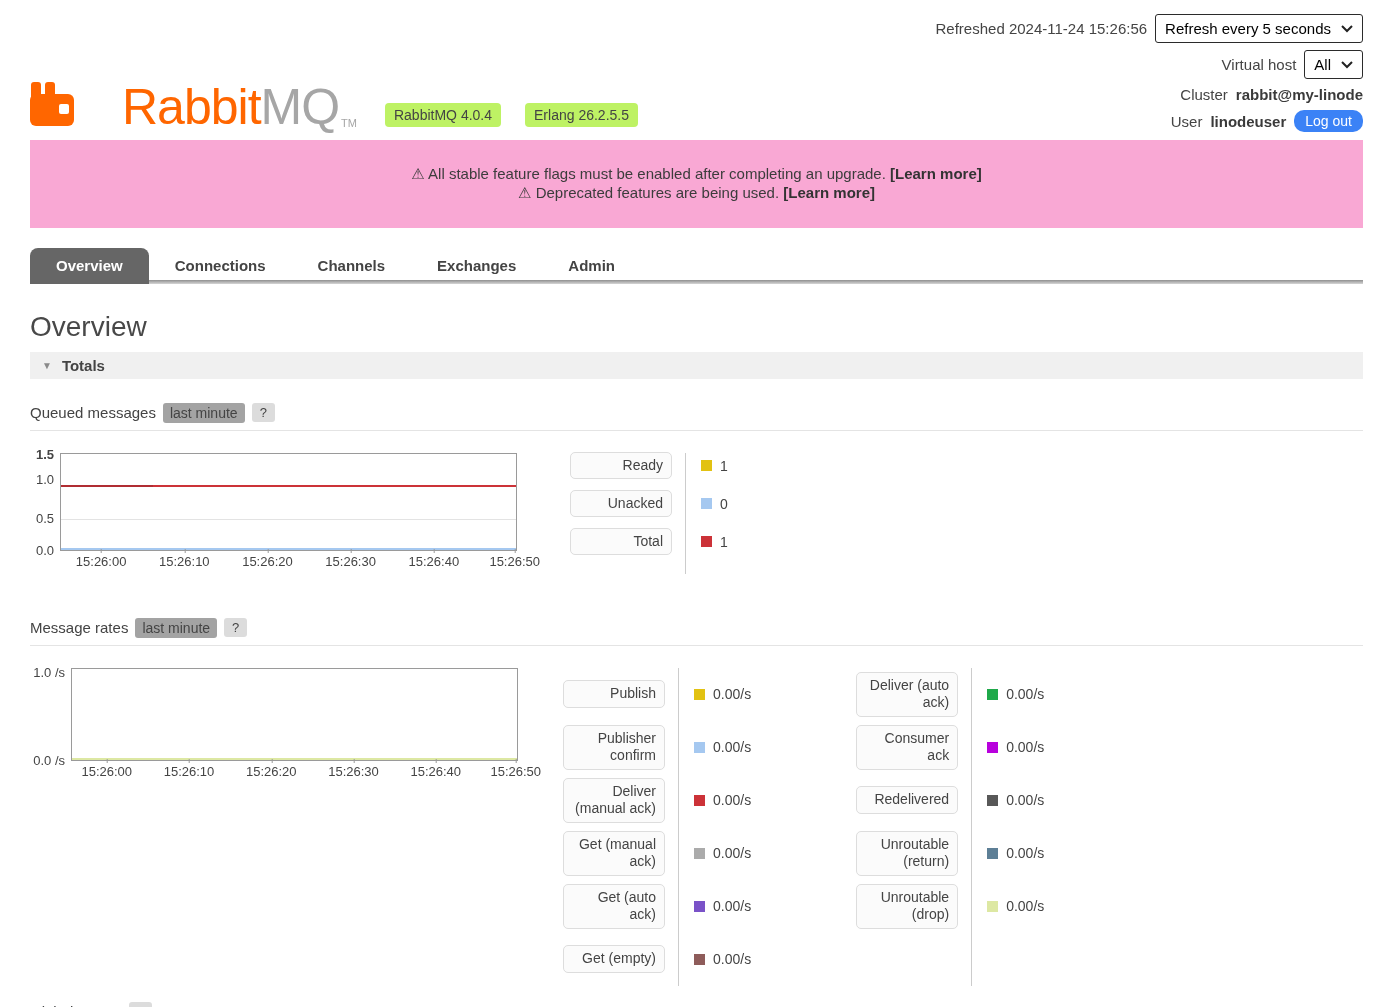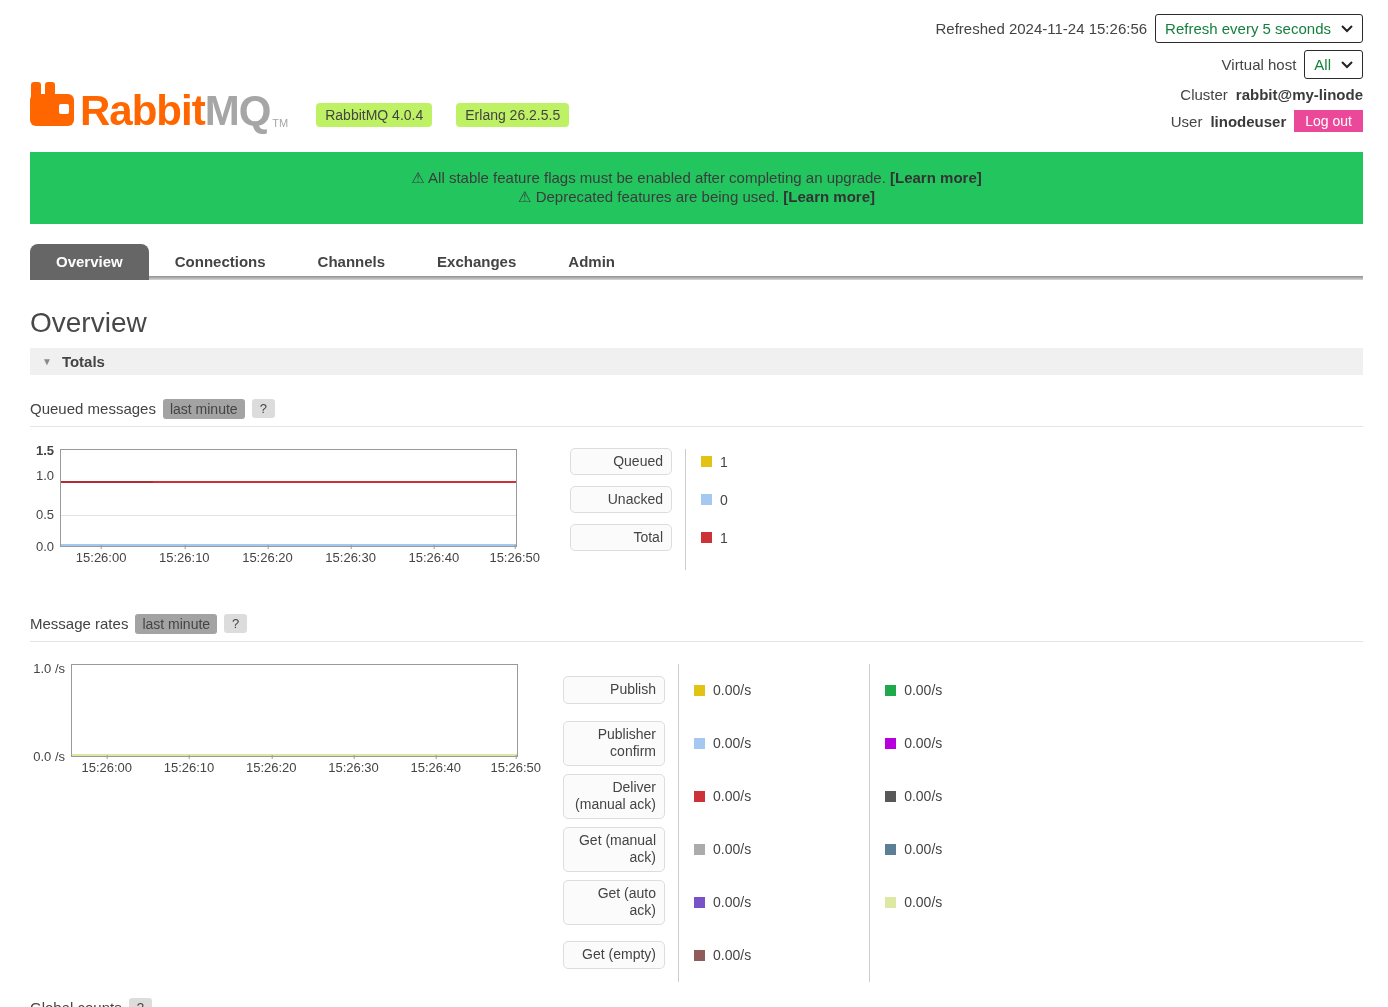--- a/index.html
+++ b/index.html
@@ -9,48 +9,48 @@
     font-family: "Liberation Sans", sans-serif;
     color: #444; font-size: 14px;
   }
   .page { padding: 0 25px 0 30px; }
 
   
   .header { display: flex; justify-content: space-between; padding-top: 14px; }
   .logo-block { display: flex; align-items: flex-end; }
   .logo-link { display: flex; align-items: flex-end; text-decoration: none; cursor: pointer; }
   .logo-icon { width: 44px; height: 50px; margin-right: 6px; }
-  .brand { font-size: 42px; font-weight: bold; letter-spacing: -1px; line-height: 1; }
+  .brand { font-size: 50px; font-weight: normal; letter-spacing: -1px; line-height: 1; margin-left: 42px; }
   .brand-rabbit { color: #f60; }
   .brand-mq { color: #a6a6a6; }
   .brand-tm { font-size: 11px; color: #a6a6a6; margin-left: 2px; padding-bottom: 3px; }
   .version-badges { display: flex; gap: 24px; margin-left: 28px; padding-bottom: 5px; }
   .badge-pill {
     background: #bef264; color: #444; border-radius: 4px;
     padding: 4px 9px; font-size: 14px; white-space: nowrap;
   }
   .header-right { display: flex; flex-direction: column; align-items: flex-end; gap: 7px; font-size: 15px; }
   .hr-row { display: flex; align-items: center; gap: 8px; }
   .fake-select {
     display: inline-flex; align-items: center; gap: 10px;
     border: 1px solid #2b2b2b; border-radius: 3px; background: #fff;
-    padding: 5px 9px; font-size: 15px; color: #15803d; cursor: pointer; white-space: nowrap;
+    padding: 5px 9px; font-size: 15px; color: #000000; cursor: pointer; white-space: nowrap;
   }
   .chev { width: 12px; height: 8px; }
   .bold { font-weight: bold; }
   .cluster-val, .user-val { color: #3a3a3a; }
   .logout-btn {
-    background: #ec4899; color: #fff; border: none; border-radius: 0;
+    background: #3b82f6; color: #fff; border: none; border-radius: 10px;
     padding: 3px 11px; font-size: 14px; cursor: pointer;
   }
 
   
   .banner {
-    margin-top: 20px; background: #22c55e; text-align: center;
-    padding: 17px 10px; font-size: 15px; color: #3c3c3c; line-height: 1.25;
+    margin-top: 8px; background: #f9a8d4; text-align: center;
+    padding: 25px 10px; font-size: 15px; color: #3c3c3c; line-height: 1.25;
   }
   .banner a { color: #333; font-weight: bold; text-decoration: none; cursor: pointer; }
 
   
   .tabs { position: relative; margin-top: 20px; display: flex; height: 36px; }
   .tabs .underline {
     position: absolute; left: 0; right: 0; bottom: 0; height: 4px;
     background: linear-gradient(#8f8f8f, #d6d6d6);
   }
   .tab {
@@ -231,21 +231,21 @@
           <span class="xl" style="left:63.6%;">15:26:30</span>
           <span class="xl" style="left:81.8%;">15:26:40</span>
           <span class="xl" style="left:99.5%;">15:26:50</span>
         </div>
       </div>
     </div>
 
     <div class="legend-table legend-q" style="margin-left:53px;">
       <div class="lbl-col">
         <div class="lbl-row">
-            <button class="lbl-btn">Queued</button>
+            <button class="lbl-btn">Ready</button>
           </div>
         <div class="lbl-row">
             <button class="lbl-btn">Unacked</button>
           </div>
         <div class="lbl-row">
             <button class="lbl-btn">Total</button>
           </div>
       </div>
       <div class="vdiv"></div>
       <div class="val-col">
@@ -338,20 +338,37 @@
             <span class="val-txt">0.00/s</span>
           </div>
         <div class="val-row">
             <span class="swatch" style="background-color: rgb(142, 92, 90);"></span>
             <span class="val-txt">0.00/s</span>
           </div>
       </div>
     </div>
 
     <div class="legend-table legend-r" style="margin-left:105px;">
+      <div class="lbl-col">
+        <div class="lbl-row">
+            <button class="lbl-btn">Deliver (auto ack)</button>
+          </div>
+        <div class="lbl-row">
+            <button class="lbl-btn">Consumer ack</button>
+          </div>
+        <div class="lbl-row">
+            <button class="lbl-btn">Redelivered</button>
+          </div>
+        <div class="lbl-row">
+            <button class="lbl-btn">Unroutable (return)</button>
+          </div>
+        <div class="lbl-row">
+            <button class="lbl-btn">Unroutable (drop)</button>
+          </div>
+      </div>
       <div class="vdiv"></div>
       <div class="val-col">
         <div class="val-row">
             <span class="swatch" style="background-color: rgb(31, 169, 74);"></span>
             <span class="val-txt">0.00/s</span>
           </div>
         <div class="val-row">
             <span class="swatch" style="background-color: rgb(184, 0, 221);"></span>
             <span class="val-txt">0.00/s</span>
           </div>

